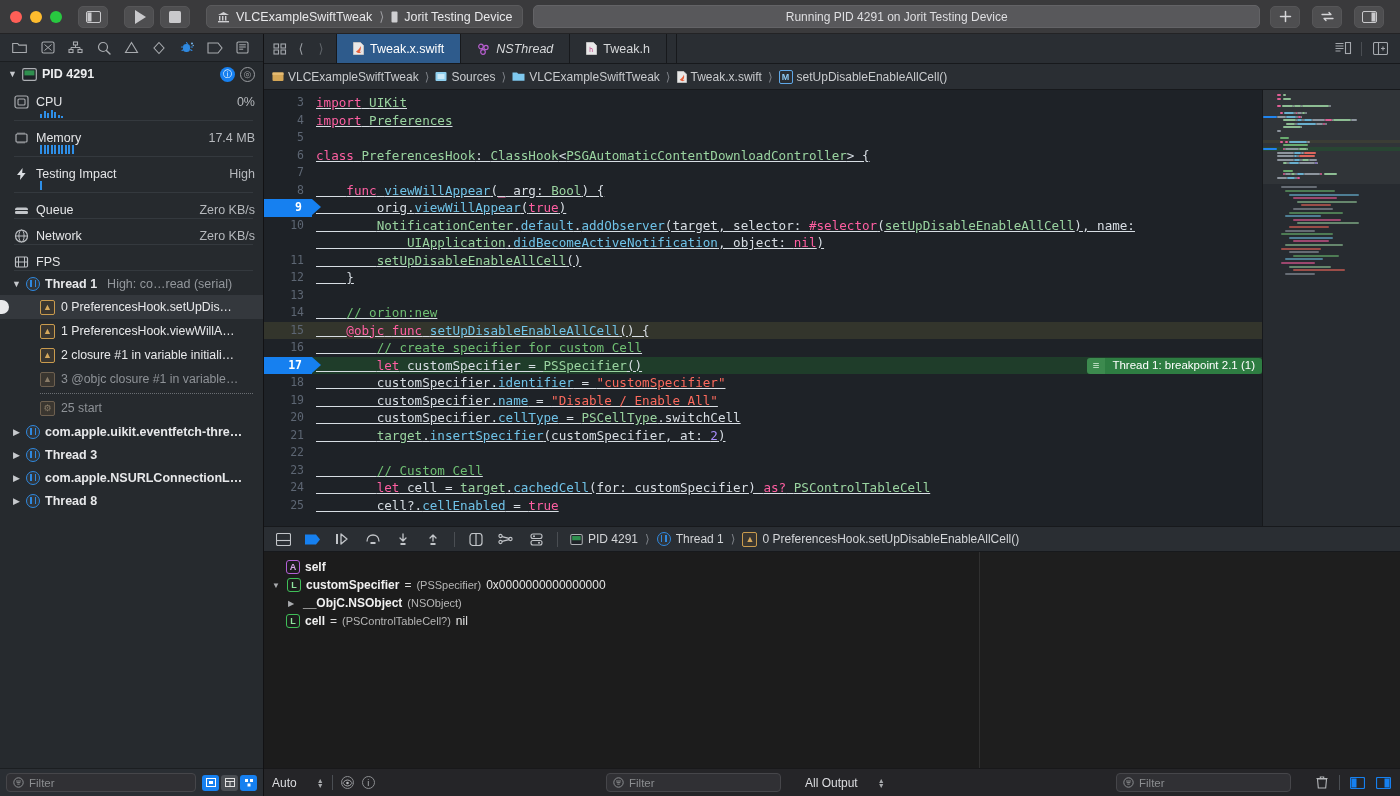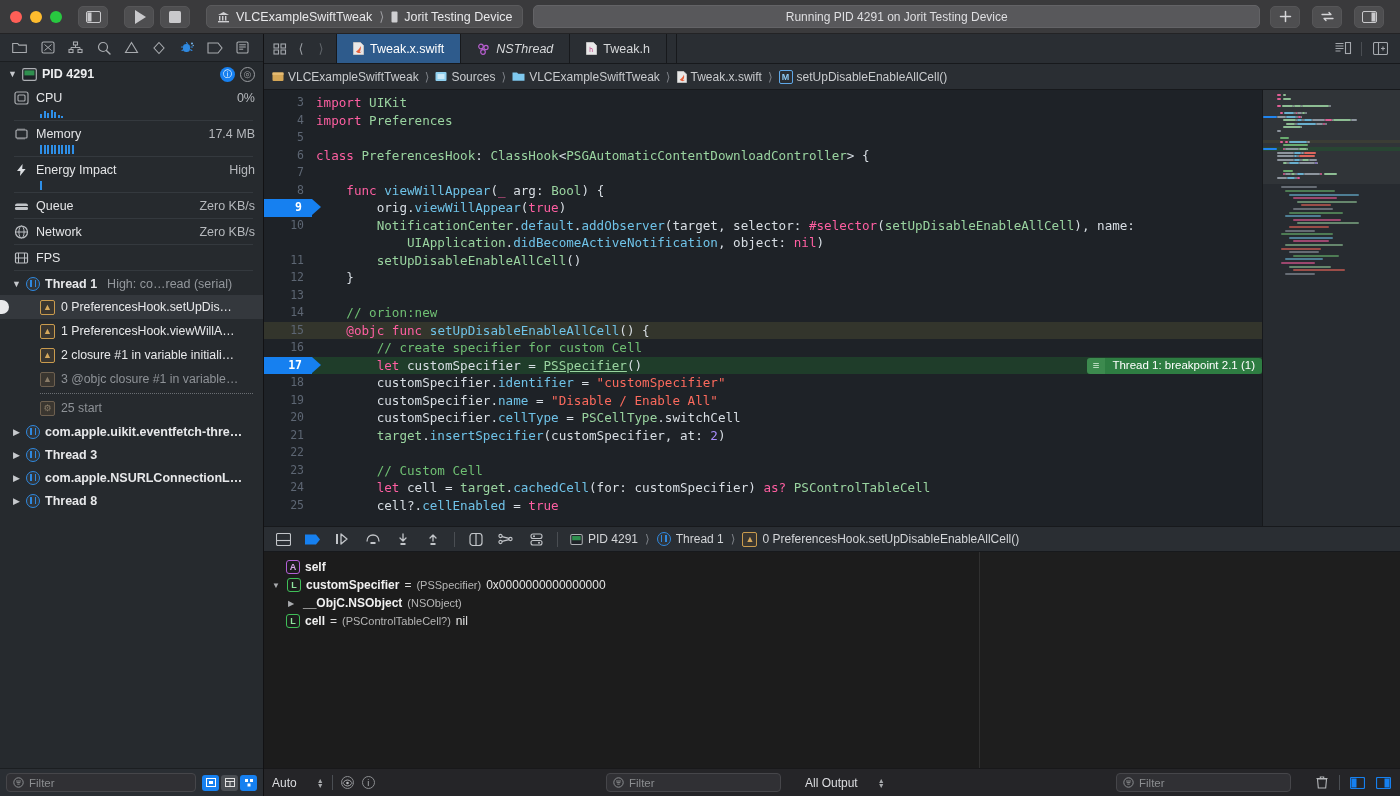--- a/index.html
+++ b/index.html
@@ -52,21 +52,21 @@
   .nav-ic { width: 20px; height: 18px; display: flex; align-items: center; justify-content: center; }
   .nav-ic svg { display: block; }
   .nav-scroll { flex: 1; overflow: hidden; background: #262a2e; }
 
   .pid-row { display: flex; align-items: center; height: 24px; padding: 0 8px; gap: 5px; }
   .disc { width: 9px; color: #c6c9cd; font-size: 9px; text-align: center; }
   .disc.right::before { content: "\25B6"; } .disc.down::before { content: "\25BC"; }
   .pid-title { font-size: 12.5px; font-weight: bold; color: #edeef0; flex: 1; }
   .badge-circ { width: 15px; height: 15px; border-radius: 50%; display: inline-flex; align-items: center; justify-content: center; font-size: 9px; }
 
-  .gauge-row { display: flex; align-items: center; height: 23px; padding: 0 8px 0 14px; gap: 7px; }
+  .gauge-row { display: flex; align-items: flex-end; height: 23px; padding: 0 8px 0 14px; gap: 7px; }
   .gauge-label { font-size: 12.5px; color: #e4e5e7; flex: 1; }
   .gauge-val { font-size: 12.5px; color: #b6b9bd; }
   .meter { height: 9px; margin: 0 8px 2px 40px; display: flex; align-items: flex-end; gap: 1.5px; }
   .meter i { display: block; width: 2px; background: #2e8fe8; }
   .sepline { height: 1px; background: #34393e; margin: 1px 10px 1px 14px; }
 
   .thread-row { display: flex; align-items: center; height: 23px; padding: 0 6px; gap: 5px; }
   .thread-row .disc { margin-left: 6px; }
   .thr-ico {
     width: 14px; height: 14px; border-radius: 50%; border: 1.5px solid #2f89e0;
@@ -121,21 +121,21 @@
   .codewrap { flex: 1; position: relative; overflow: hidden; }
   .code {
     font-family: "DejaVu Sans Mono", monospace; font-size: 12.6px; line-height: 17.5px;
     padding-top: 4px; white-space: pre; color: #d8dee4;
   }
   .cline { position: relative; height: 17.5px; display: flex; }
   .gut {
     width: 48px; flex: 0 0 48px; text-align: right; padding-right: 8px;
     color: #5d6673; font-size: 11.5px; font-family: "DejaVu Sans Mono", monospace;
   }
-  .ctext { flex: 1; padding-left: 4px; }
+  .ctext { flex: 1; padding-left: 4px; text-decoration: underline; }
   .cline.hl-current { background: #33352c; }
   .cline.hl-stop { background: #1f3d2a; }
   .cline.hl-stop .ctext { box-shadow: inset 0 0 0 0 transparent; }
   
   .pc {
     position: absolute; left: 0; top: 0; height: 17.5px; width: 48px;
     background: #1680f0; color: #fff; font-weight: bold; font-size: 11.5px;
     text-align: right; padding-right: 10px; line-height: 17.5px;
   }
   .pc::after {
@@ -403,21 +403,21 @@
             <i style="height:9px"></i>
             <i style="height:9px"></i>
             <i style="height:9px"></i>
         </div>
         <div class="sepline"></div>
 
         <div class="gauge-row">
           <svg width="15" height="14" viewBox="0 0 15 14">
               <path d="M8.6 1L3 8h3.4L6 13l5.6-7H8.2z" fill="#dcdfe3"></path>
             </svg>
-          <span class="gauge-label">Energy Impact</span>
+          <span class="gauge-label">Testing Impact</span>
           <span class="gauge-val">High</span>
         </div>
         <div class="meter">
             <i style="height:9px"></i>
           </div>
         <div class="sepline"></div>
 
         <div class="gauge-row">
           <svg width="15" height="14" viewBox="0 0 15 14">
               <path d="M3 4.5h9a2 2 0 012 2v.5H1v-.5a2 2 0 012-2z" fill="#c2c5c9"></path>

